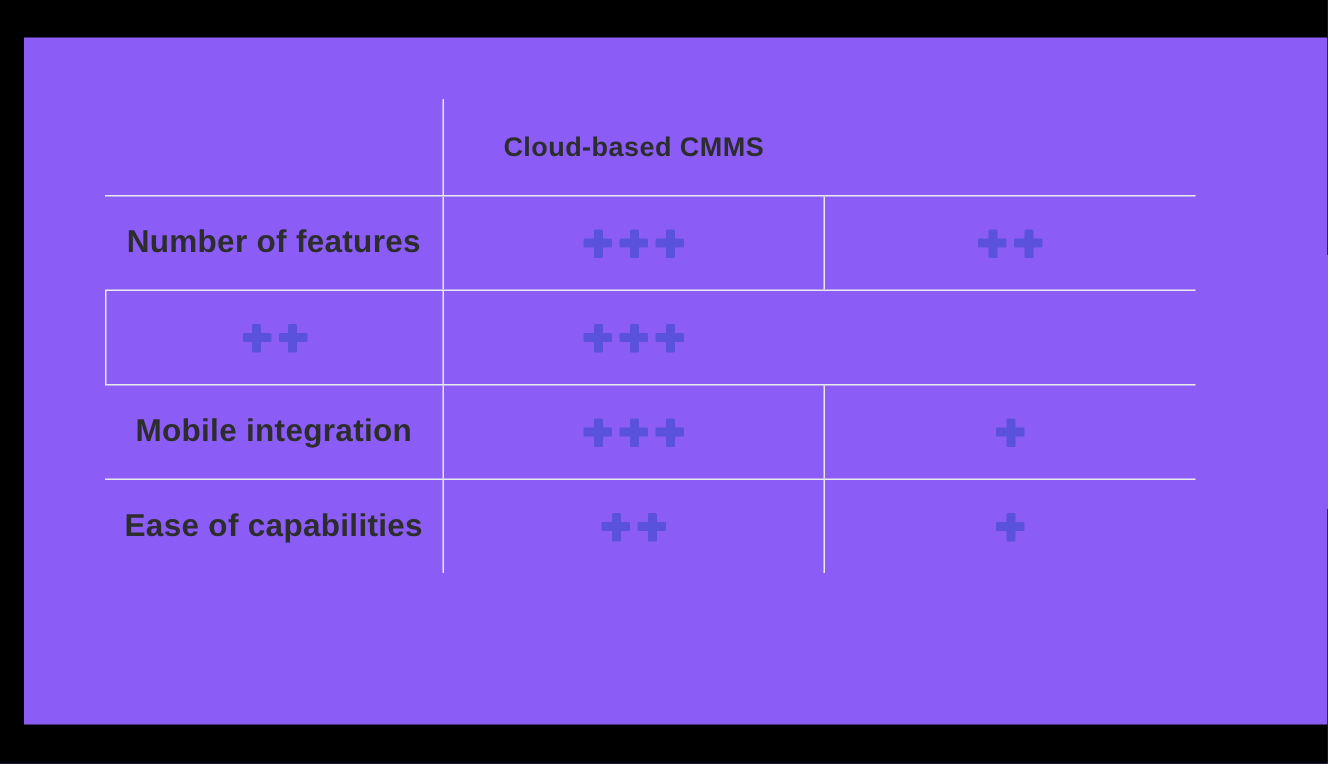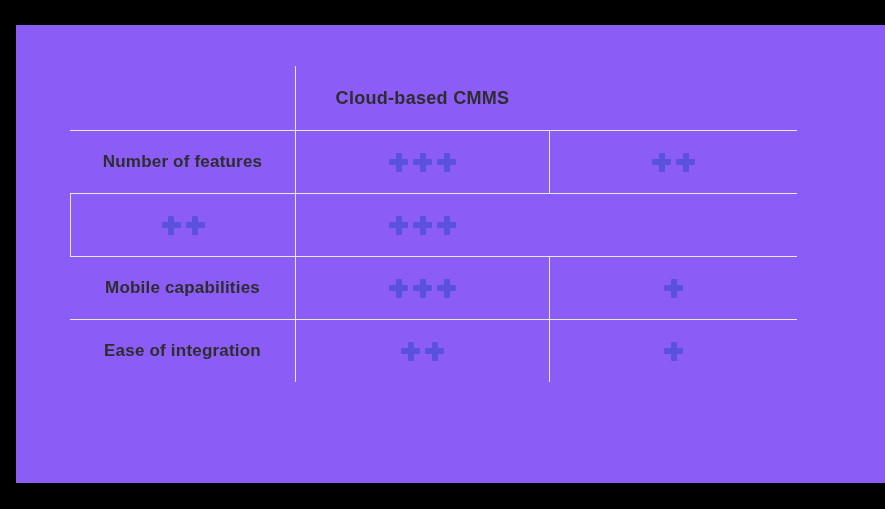--- a/index.html
+++ b/index.html
@@ -51,21 +51,21 @@
   .cell.vline {
     border-left: 1px solid #e9e9e9;
   }
   .header-cell {
     font-size: 18px;
     font-weight: bold;
     letter-spacing: 0.3px;
     color: #2d2d2d;
   }
   .row-label {
-    font-size: 17px;
+    font-size: 21px;
     font-weight: bold;
     letter-spacing: 0.2px;
     color: #2d2d2d;
   }
   .plus {
     position: relative;
     display: inline-block;
     width: 19px;
     height: 19px;
     margin: 0 2.5px;
@@ -121,32 +121,32 @@
               <span class="plus"></span>
               <span class="plus"></span>
             </div>
             <div class="cell vline">
               <span class="plus"></span>
               <span class="plus"></span>
               <span class="plus"></span>
             </div>
           </div>
           <div class="t-row data-row bordered">
-            <div class="cell row-label">Mobile capabilities</div>
+            <div class="cell row-label">Mobile integration</div>
             <div class="cell vline">
               <span class="plus"></span>
               <span class="plus"></span>
               <span class="plus"></span>
             </div>
             <div class="cell vline">
               <span class="plus"></span>
             </div>
           </div>
           <div class="t-row data-row">
-            <div class="cell row-label">Ease of integration</div>
+            <div class="cell row-label">Ease of capabilities</div>
             <div class="cell vline">
               <span class="plus"></span>
               <span class="plus"></span>
             </div>
             <div class="cell vline">
               <span class="plus"></span>
             </div>
           </div>
         </div>
     </div>

